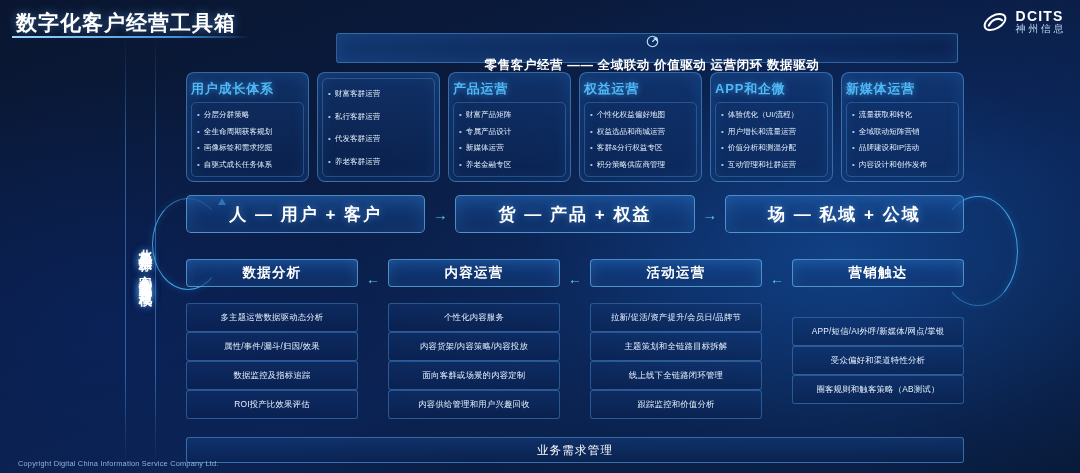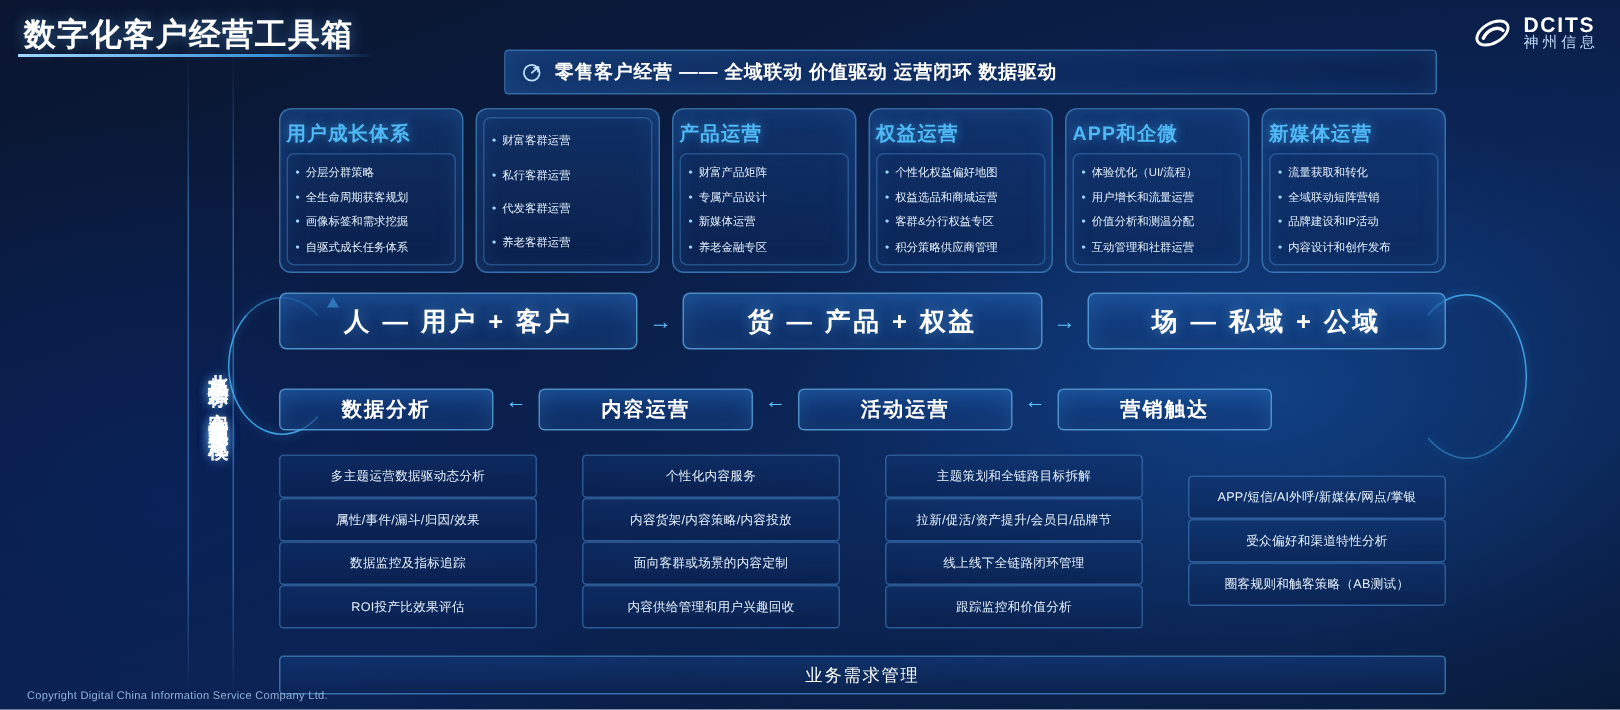--- a/index.html
+++ b/index.html
@@ -74,20 +74,21 @@
     letter-spacing: 2.2px;
     text-shadow: 0 0 8px rgba(110,190,255,0.5);
   }
 
   
   .panel {
     border: 1px solid rgba(96,176,242,0.55);
     border-radius: 4px;
     background: linear-gradient(180deg, rgba(24,70,138,0.55) 0%, rgba(14,44,96,0.42) 100%);
     box-shadow: inset 0 0 16px rgba(60,150,235,0.16);
+    flex-direction: column;
   }
 
   
   .banner {
     position: absolute; left: 336px; top: 33px; width: 622px; height: 30px;
     display: flex; align-items: center; gap: 8px; padding-left: 10px;
     background: linear-gradient(90deg, rgba(22,64,128,0.75) 0%, rgba(18,56,118,0.5) 55%, rgba(14,40,92,0.25) 100%);
     border: 1px solid rgba(96,176,242,0.45);
     border-radius: 3px;
   }
@@ -130,21 +131,21 @@
     font-size: 17px; font-weight: bold; color: #ffffff; letter-spacing: 2px;
     white-space: nowrap;
     text-shadow: 0 0 9px rgba(120,200,255,0.45);
   }
   .flow-arrow {
     flex: 0 0 30px; display: flex; align-items: center; justify-content: center;
     color: #5ec4ff; font-size: 15px; line-height: 1;
   }
 
   
-  .col-head-row { position: absolute; left: 186px; top: 259px; width: 662px; height: 28px; display: flex; align-items: flex-start; }
+  .col-head-row { position: absolute; left: 186px; top: 259px; width: 778px; height: 28px; display: flex; align-items: flex-end; }
   .col-head {
     flex: 1 1 0; height: 28px;
     display: flex; align-items: center; justify-content: center;
     border: 1px solid rgba(110,190,245,0.65); border-radius: 4px;
     background: linear-gradient(180deg, rgba(24,78,152,0.72) 0%, rgba(13,44,102,0.55) 100%);
     box-shadow: inset 0 0 14px rgba(70,165,245,0.2);
     font-size: 13.5px; font-weight: bold; color: #ffffff; letter-spacing: 1.3px;
     white-space: nowrap;
   }
   .col-arrow { flex: 0 0 30px; display: flex; align-items: center; justify-content: center; color: #5ec4ff; font-size: 14px; }
@@ -372,22 +373,22 @@
   </div>
 
   <div class="grid-col">
     <div class="cell">个性化内容服务</div>
     <div class="cell">内容货架/内容策略/内容投放</div>
     <div class="cell">面向客群或场景的内容定制</div>
     <div class="cell">内容供给管理和用户兴趣回收</div>
   </div>
 
   <div class="grid-col">
+    <div class="cell">拉新/促活/资产提升/会员日/品牌节</div>
     <div class="cell">主题策划和全链路目标拆解</div>
-    <div class="cell">拉新/促活/资产提升/会员日/品牌节</div>
     <div class="cell">线上线下全链路闭环管理</div>
     <div class="cell">跟踪监控和价值分析</div>
   </div>
 
   <div class="grid-col">
     <div class="cell">APP/短信/AI外呼/新媒体/网点/掌银</div>
     <div class="cell">受众偏好和渠道特性分析</div>
     <div class="cell">圈客规则和触客策略（AB测试）</div>
   </div>
 

